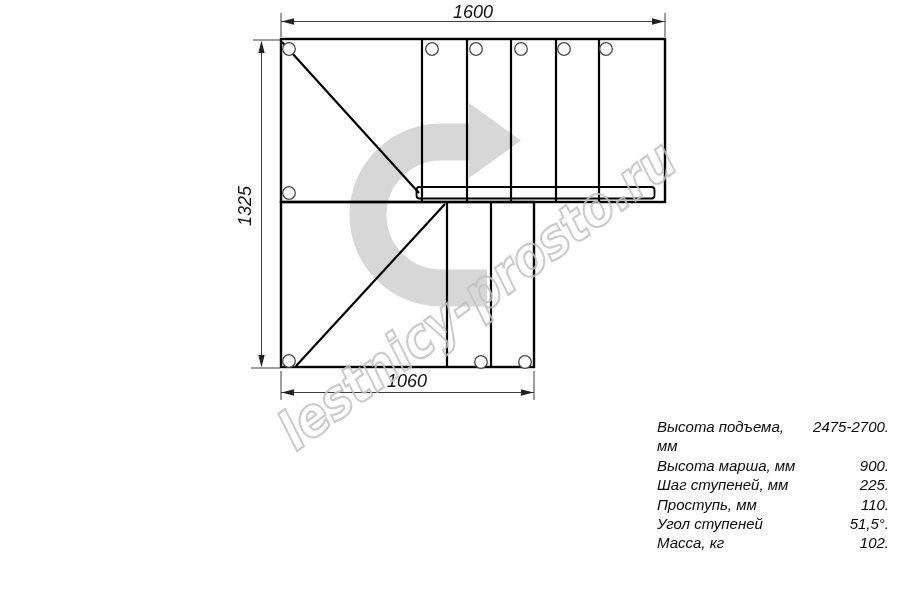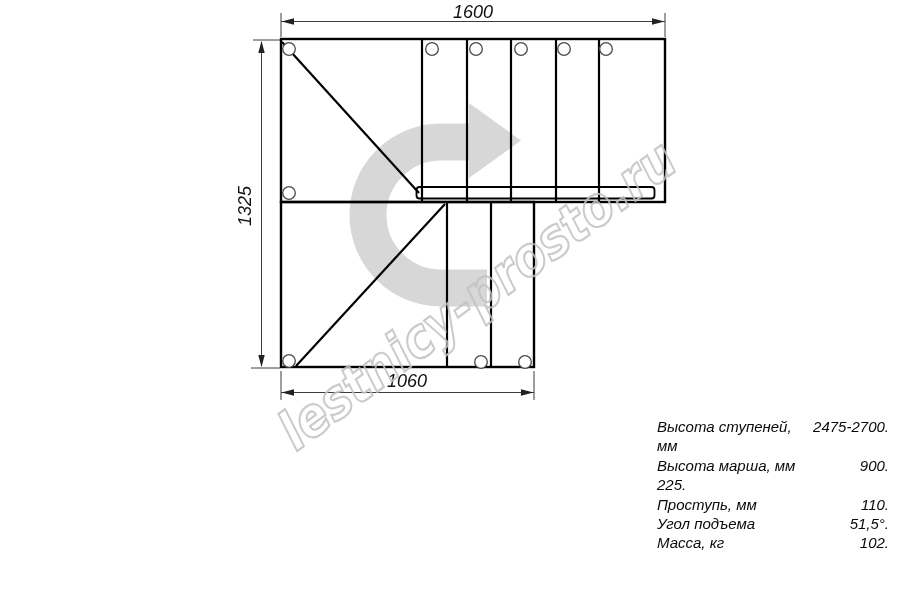--- a/index.html
+++ b/index.html
@@ -156,36 +156,37 @@
       <polygon class="dim-arrow" points="237.5,392.5 250,389.3 250,395.7"></polygon>
       <polygon class="dim-arrow" points="489.5,392.5 477,389.3 477,395.7"></polygon>
       <text class="dim-text" x="363" y="387" text-anchor="middle">1060</text>
     </g>
 
     <text class="watermark" x="0" y="0" transform="translate(252 452) rotate(-36.5)" textLength="478" lengthAdjust="spacingAndGlyphs" stroke="#c2c2c2">lestnicy-prosto.ru</text>
   </svg>
 
   <div id="specs-table">
     <div class="spec-row">
-      <span class="spec-label">Высота ступеней, мм</span>
+      <span class="spec-label">Высота подъема, мм</span>
       <span class="spec-value">2475-2700.</span>
     </div>
     <div class="spec-row">
       <span class="spec-label">Высота марша, мм</span>
       <span class="spec-value">900.</span>
     </div>
     <div class="spec-row">
+      <span class="spec-label">Шаг ступеней, мм</span>
       <span class="spec-value">225.</span>
     </div>
     <div class="spec-row">
       <span class="spec-label">Проступь, мм</span>
       <span class="spec-value">110.</span>
     </div>
     <div class="spec-row">
-      <span class="spec-label">Угол подъема</span>
+      <span class="spec-label">Угол ступеней</span>
       <span class="spec-value">51,5°.</span>
     </div>
     <div class="spec-row">
       <span class="spec-label">Масса, кг</span>
       <span class="spec-value">102.</span>
     </div>
   </div>
 
 </div>
 

